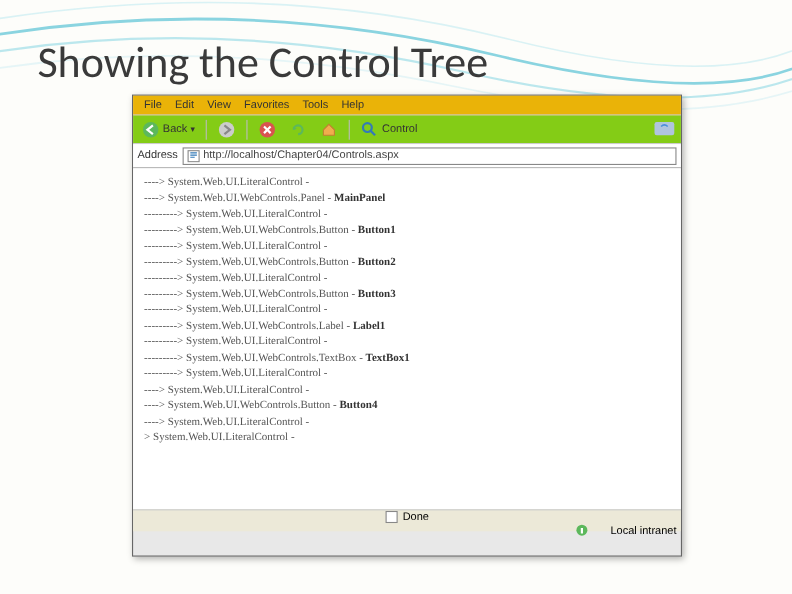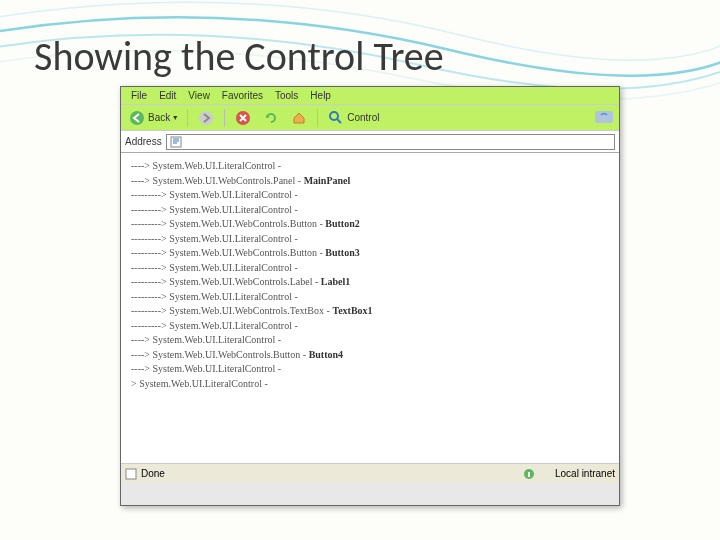--- a/index.html
+++ b/index.html
@@ -12,39 +12,39 @@
     .ie-window { position: absolute; top: 86px; left: 120px; width: 500px; height: 420px; background: #e8e8e8; border: 1px solid #666; box-shadow: 2px 2px 6px rgba(0,0,0,0.3); z-index: 1; }
     
     .titlebar { height: 22px; background: linear-gradient(to bottom, #7b8a9c 0%, #5c6b7d 100%); color: #fff; display: flex; align-items: center; font-size: 10px; font-family: Tahoma, sans-serif; }
     .titlebar-icon { width: 14px; height: 14px; margin: 0 4px; }
     .titlebar-icon svg { width: 14px; height: 14px; }
     .titlebar-text { flex: 1; font-weight: bold; }
     .winbuttons { display: flex; gap: 2px; margin-right: 3px; }
     .winbtn { width: 18px; height: 16px; background: linear-gradient(to bottom, #f0f0f0, #c0c0c0); border: 1px solid #888; display: flex; align-items: center; justify-content: center; font-size: 9px; font-family: Arial; color: #333; }
     .winbtn.close { background: linear-gradient(to bottom, #f8d0d0, #d88080); }
     
-    .menubar { height: 18px; background: #bef264; display: flex; align-items: center; padding: 0 4px; font-size: 10px; font-family: Tahoma, sans-serif; border-bottom: 1px solid #ccc; }
+    .menubar { height: 18px; background: #eab308; display: flex; align-items: center; padding: 0 4px; font-size: 10px; font-family: Tahoma, sans-serif; border-bottom: 1px solid #ccc; }
     .menuitem { padding: 0 6px; color: #333; }
     
-    .toolbar { height: 26px; background: #bef264; display: flex; align-items: center; font-size: 10px; font-family: Tahoma, sans-serif; border-bottom: 1px solid #ccc; padding: 0 4px; gap: 4px; }
+    .toolbar { height: 26px; background: #84cc16; display: flex; align-items: center; font-size: 10px; font-family: Tahoma, sans-serif; border-bottom: 1px solid #ccc; padding: 0 4px; gap: 4px; }
     .toolbtn { display: flex; align-items: center; gap: 3px; padding: 2px 4px; color: #333; }
     .toolbtn .ticon { width: 16px; height: 16px; display: flex; align-items: center; justify-content: center; }
     .toolbtn .ticon svg { width: 16px; height: 16px; }
     .toolsep { width: 1px; height: 18px; background: #bbb; margin: 0 2px; }
     .ielogo { margin-left: auto; width: 22px; height: 22px; }
     
     .addressbar { height: 22px; background: #ffffff; display: flex; align-items: center; font-size: 10px; font-family: Tahoma, sans-serif; border-bottom: 1px solid #aaa; padding: 0 4px; gap: 4px; }
     .addr-label { color: #333; }
     .addr-input { flex: 1; background: #fff; border: 1px solid #888; height: 16px; padding: 0 3px; display: flex; align-items: center; color: #444; overflow: hidden; white-space: nowrap; }
     
     .content { background: #fff; height: 310px; overflow: hidden; font-family: "Times New Roman", serif; font-size: 10px; color: #555; padding: 6px 10px; line-height: 1.45; }
     .tree-line { white-space: nowrap; }
     .tree-line b { font-weight: bold; color: #333; }
     
-    .statusbar { height: 20px; background: #ece9d8; border-top: 1px solid #ccc; display: flex; align-items: center; font-size: 10px; font-family: Tahoma, sans-serif; padding: 0 4px; }
+    .statusbar { height: 20px; background: #ece9d8; border-top: 1px solid #ccc; display: flex; align-items: center; font-size: 10px; font-family: Tahoma, sans-serif; padding: 0 4px; flex-direction: column; }
     .status-left { display: flex; align-items: center; gap: 4px; }
     .status-right { margin-left: auto; display: flex; align-items: center; gap: 20px; }
     .status-icon { width: 12px; height: 12px; }
   </style>
 </head>
 <body>
 
 <svg class="swoosh" viewBox="0 0 720 120" preserveAspectRatio="none">
   <path d="M -50 40 Q 200 -10 450 50 T 770 30" stroke="#59c2d4" stroke-width="2.5" fill="none" opacity="0.7"></path>
   <path d="M -50 55 Q 180 10 420 65 T 770 48" stroke="#8fd9e5" stroke-width="2" fill="none" opacity="0.6"></path>
@@ -126,27 +126,29 @@
         </svg></span>
   </div>
 
   <div class="addressbar">
     <span class="addr-label">Address</span>
     <span class="addr-input">
       <svg width="12" height="12" viewBox="0 0 12 12" style="margin-right:3px;">
           <rect x="1" y="1" width="10" height="10" fill="#fff" stroke="#888"></rect>
           <path d="M3 3 L9 3 M3 5 L9 5 M3 7 L7 7" stroke="#337ab7"></path>
         </svg>
+      <span>http://localhost/Chapter04/Controls.aspx</span>
     </span>
   </div>
 
   <div class="content" id="tree-content">
       <div class="tree-line"><span>----&gt; </span><span>System.Web.UI.LiteralControl</span> - </div>
       <div class="tree-line"><span>----&gt; </span><span>System.Web.UI.WebControls.Panel</span> - <b>MainPanel</b></div>
       <div class="tree-line"><span>---------&gt; </span><span>System.Web.UI.LiteralControl</span> - </div>
+      <div class="tree-line"><span>---------&gt; </span><span>System.Web.UI.WebControls.Button</span> - <b>Button1</b></div>
       <div class="tree-line"><span>---------&gt; </span><span>System.Web.UI.LiteralControl</span> - </div>
       <div class="tree-line"><span>---------&gt; </span><span>System.Web.UI.WebControls.Button</span> - <b>Button2</b></div>
       <div class="tree-line"><span>---------&gt; </span><span>System.Web.UI.LiteralControl</span> - </div>
       <div class="tree-line"><span>---------&gt; </span><span>System.Web.UI.WebControls.Button</span> - <b>Button3</b></div>
       <div class="tree-line"><span>---------&gt; </span><span>System.Web.UI.LiteralControl</span> - </div>
       <div class="tree-line"><span>---------&gt; </span><span>System.Web.UI.WebControls.Label</span> - <b>Label1</b></div>
       <div class="tree-line"><span>---------&gt; </span><span>System.Web.UI.LiteralControl</span> - </div>
       <div class="tree-line"><span>---------&gt; </span><span>System.Web.UI.WebControls.TextBox</span> - <b>TextBox1</b></div>
       <div class="tree-line"><span>---------&gt; </span><span>System.Web.UI.LiteralControl</span> - </div>
       <div class="tree-line"><span>----&gt; </span><span>System.Web.UI.LiteralControl</span> - </div>

